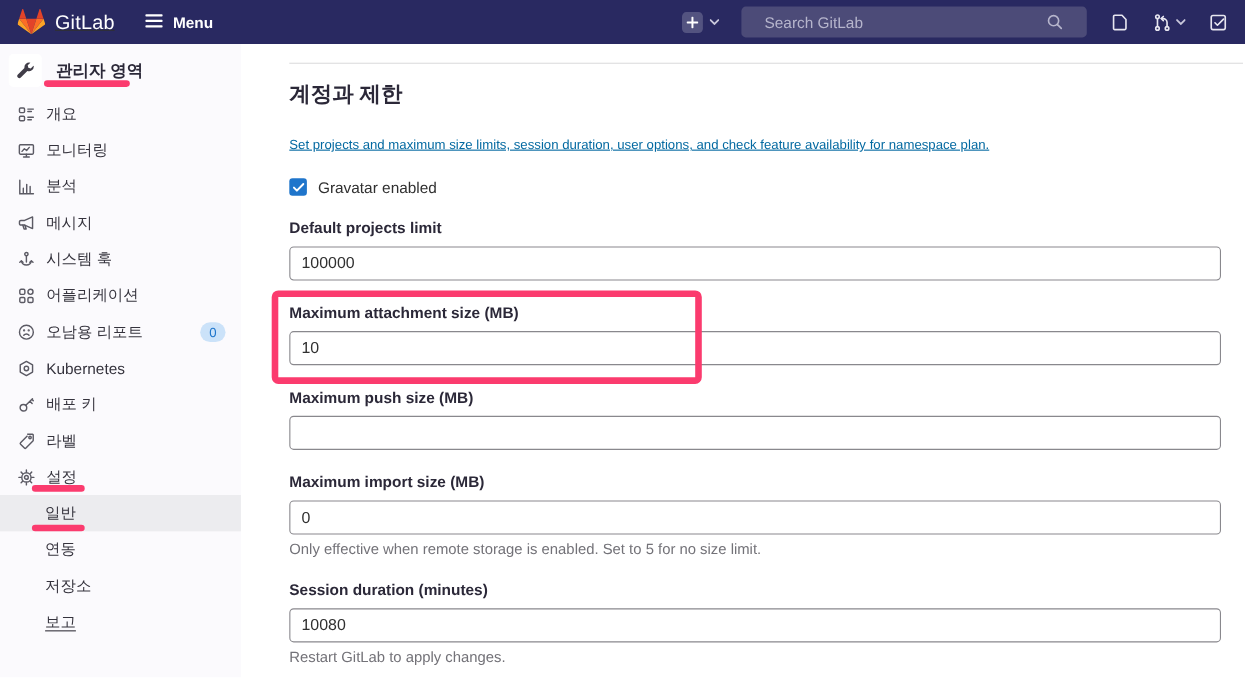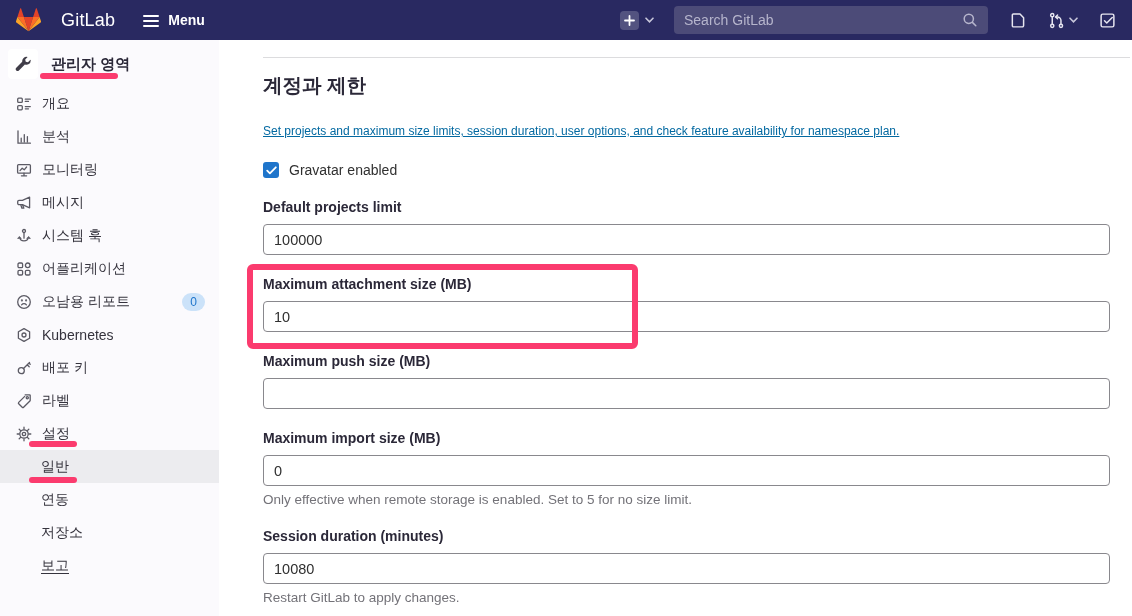--- a/index.html
+++ b/index.html
@@ -3,27 +3,27 @@
 <meta charset="utf-8">
 <style>
   * { margin:0; padding:0; box-sizing:border-box; }
   html,body { width:1132px; height:616px; }
   body {
     font-family:"Liberation Sans", sans-serif;
     background:#fff; color:#303030; position:relative; overflow:hidden;
   }
   
   .navbar { height:40px; background:#292961; display:flex; align-items:center; padding:0 16px; }
-  .brand { display:flex; align-items:center; gap:20px; cursor:pointer; }
+  .brand { display:flex; align-items:center; gap:9px; cursor:pointer;text-decoration:underline; }
   .brand-name { color:#fff; font-size:18px; letter-spacing:.2px; }
-  .menu-btn { display:flex; align-items:flex-end; gap:9px; margin-left:28px; color:#fff; font-weight:700; font-size:14px; cursor:pointer; }
+  .menu-btn { display:flex; align-items:flex-start; gap:9px; margin-left:28px; color:#fff; font-weight:700; font-size:14px; cursor:pointer; }
   .nav-right { margin-left:auto; display:flex; align-items:center; }
   .plus-group { display:flex; align-items:center; gap:6px; margin-right:20px; cursor:pointer; }
   .plus-box { width:19px; height:19px; border-radius:4px; background:rgba(255,255,255,.20); display:flex; align-items:center; justify-content:center; }
-  .searchbar { width:314px; height:28px; background:#4c4b78; border-radius:4px; display:flex; align-items:center; padding:0 10px; margin-right:22px;gap:24px; }
+  .searchbar { width:314px; height:28px; background:#4c4b78; border-radius:4px; display:flex; align-items:center; padding:0 21px; margin-right:22px;gap:24px; }
   .searchbar input { flex:1; border:0; outline:0; background:transparent; color:#e6e6f0; font-size:14px; font-family:inherit; }
   .searchbar input::placeholder { color:#b6b5cc; }
   .nav-icons { display:flex; align-items:center; gap:21px; }
   .nav-icon-btn { display:flex; align-items:center; gap:4px; cursor:pointer; }
   
   .main { display:flex; height:576px; }
   .sidebar { width:219px; flex-shrink:0; background:#fbfafd; padding-top:4px;text-align:right; }
   .content { flex:1; padding:0 22px 0 44px; }
   
   .admin-header { display:flex; align-items:center; height:40px; padding-left:8px; margin-bottom:3px; cursor:pointer; }
@@ -161,37 +161,37 @@
             <path d="M9.3 3.2h5M9.3 5.4h3.2"></path>
             <rect x="1.7" y="9.6" width="4.6" height="4.2" rx="1"></rect>
             <path d="M9.3 10.6h5M9.3 12.8h3.2"></path>
           </svg>
       </span>
       <span>개요</span>
     </div>
 
     <div class="nav-item">
       <span class="ni-icon">
-        <svg width="16" height="16" viewBox="0 0 16 16" fill="none" stroke="currentColor" stroke-width="1.3" stroke-linecap="round">
-            <path d="M2 1.8v12.4h12.4"></path>
-            <path d="M5.2 13V9.2M8.3 13V5.6M11.4 13V7.6"></path>
-          </svg>
-      </span>
-      <span>분석</span>
-    </div>
-
-    <div class="nav-item">
-      <span class="ni-icon">
         <svg width="16" height="16" viewBox="0 0 16 16" fill="none" stroke="currentColor" stroke-width="1.3" stroke-linecap="round" stroke-linejoin="round">
             <rect x="1.6" y="2.6" width="12.8" height="8.6" rx="1"></rect>
             <path d="M8 11.2v2.2M5.4 13.8h5.2"></path>
             <path d="m4 8.6 2.2-2.4 2 1.6 2.4-2.8"></path>
           </svg>
       </span>
       <span>모니터링</span>
+    </div>
+
+    <div class="nav-item">
+      <span class="ni-icon">
+        <svg width="16" height="16" viewBox="0 0 16 16" fill="none" stroke="currentColor" stroke-width="1.3" stroke-linecap="round">
+            <path d="M2 1.8v12.4h12.4"></path>
+            <path d="M5.2 13V9.2M8.3 13V5.6M11.4 13V7.6"></path>
+          </svg>
+      </span>
+      <span>분석</span>
     </div>
 
     <div class="nav-item">
       <span class="ni-icon">
         <svg width="16" height="16" viewBox="0 0 16 16" fill="none" stroke="currentColor" stroke-width="1.3" stroke-linecap="round" stroke-linejoin="round">
             <path d="M13.6 2.2 6.4 5.4H3a1.3 1.3 0 0 0-1.3 1.3v1.6A1.3 1.3 0 0 0 3 9.6h3.4l7.2 3.2z"></path>
             <path d="m4.8 9.8 1.1 3.4h1.9l-1.2-3.5"></path>
           </svg>
       </span>
       <span>메시지</span>

